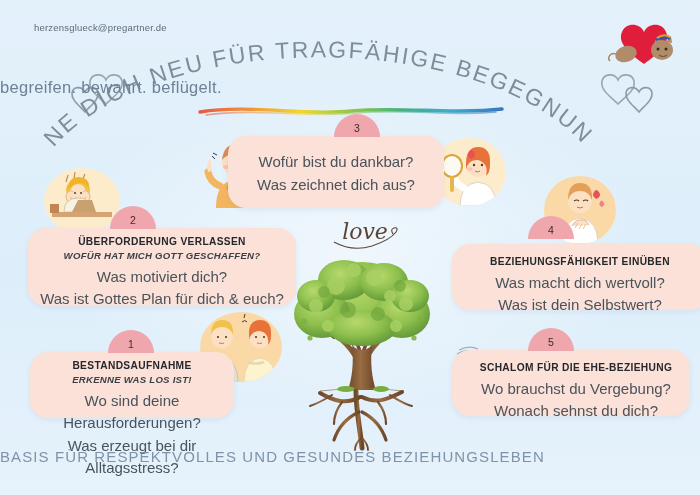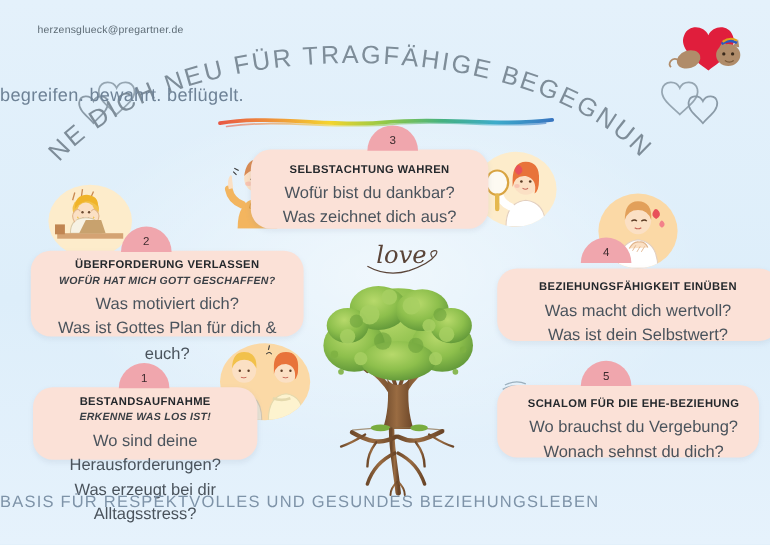--- a/index.html
+++ b/index.html
@@ -94,21 +94,21 @@
 
   
   .footer{
     position:absolute;left:0;right:0;top:448px;
     font-size:15px;color:#7e93a8;letter-spacing:1.1px;
   }
 
   
   #card1{left:30px;  top:352px; width:204px; height:66px;}
   #badge1{left:108px;top:330px;}
-  #card2{left:28px;  top:228px; width:248px; height:78px;}
+  #card2{left:28px;  top:228px; width:268px; height:78px;}
   #badge2{left:110px;top:206px;}
   #card3{left:228px; top:136px; width:216px; height:72px;}
   #badge3{left:334px;top:114px;}
   #card4{left:452px; top:244px; width:256px; height:66px;}
   #badge4{left:528px;top:216px;}
   #card5{left:452px; top:350px; width:238px; height:66px;padding-left:20px;}
   #badge5{left:528px;top:328px;}
 </style>
 </head>
 <body>
@@ -365,21 +365,20 @@
   <div class="badge" id="badge2">2</div>
   <div class="card" id="card2">
     <div class="title">ÜBERFORDERUNG VERLASSEN</div>
     <div class="sub">WOFÜR HAT MICH GOTT GESCHAFFEN?</div>
     <div class="q first">Was motiviert dich?</div>
     <div class="q">Was ist Gottes Plan für dich &amp; euch?</div>
   </div>
 
   <div class="badge" id="badge3">3</div>
   <div class="card" id="card3" style="padding-top:12px;">
-    <div class="title">SELBSTACHTUNG WAHREN</div>
     <div class="q first">Wofür bist du dankbar?</div>
     <div class="q">Was zeichnet dich aus?</div>
   </div>
 
   <div class="badge" id="badge4">4</div>
   <div class="card" id="card4" style="padding-top:11px;">
     <div class="title">BEZIEHUNGSFÄHIGKEIT EINÜBEN</div>
     <div class="q first">Was macht dich wertvoll?</div>
     <div class="q">Was ist dein Selbstwert?</div>
   </div>

